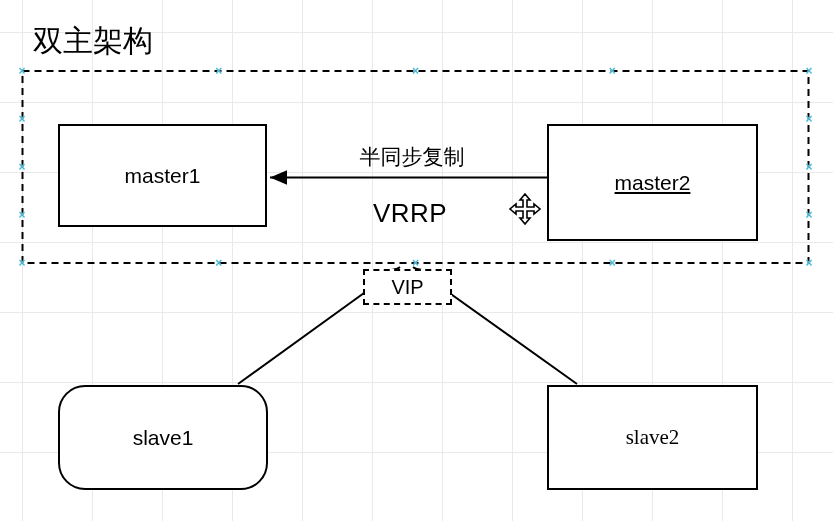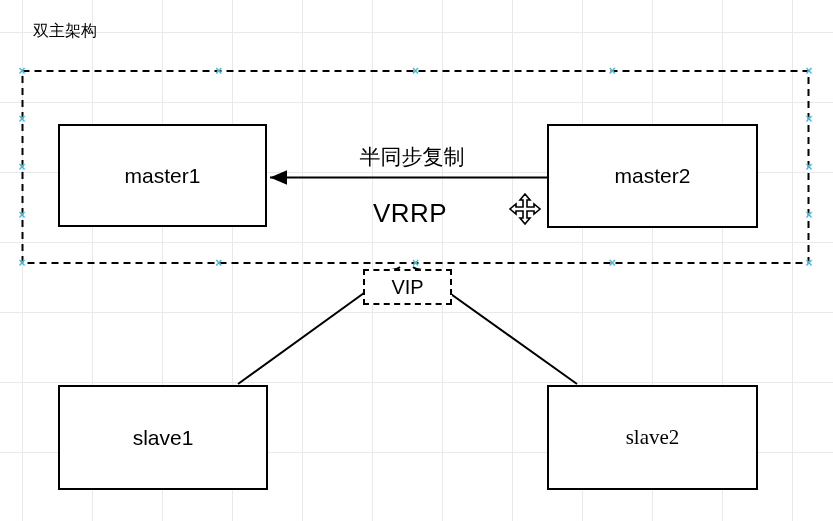--- a/index.html
+++ b/index.html
@@ -20,38 +20,38 @@
 
   svg.wire-layer {
     position: absolute;
     left: 0; top: 0;
     width: 833px; height: 521px;
   }
 
   .page-title {
     position: absolute;
     left: 33px; top: 21px;
-    font-size: 16px;
+    font-size: 30px;
     color: #000000;
     white-space: nowrap;
   }
 
   .node {
     position: absolute;
     border: 2px solid #000000;
     background: #ffffff;
     display: flex;
     align-items: center;
     justify-content: center;
     font-size: 21px;
     color: #000000;
   }
   .node-master1 { left: 58px;  top: 124px; width: 209px; height: 103px; }
-  .node-master2 { left: 547px; top: 124px; width: 211px; height: 104px; }
-  .node-slave1  { left: 58px;  top: 385px; width: 210px; height: 105px; }
+  .node-master2 { left: 547px; top: 124px; width: 211px; height: 117px; text-decoration: underline; }
+  .node-slave1  { left: 58px;  top: 385px; width: 210px; height: 105px; border-radius: 27px; }
   .node-slave2  { left: 547px; top: 385px; width: 211px; height: 105px; font-family: Liberation Serif, serif; }
 
   .node-vip {
     left: 363px; top: 228px; width: 89px; height: 36px;
     border: 2px dashed #000000;
     font-size: 20px;
     margin-top: 41px;
   }
 
   .edge-label {

